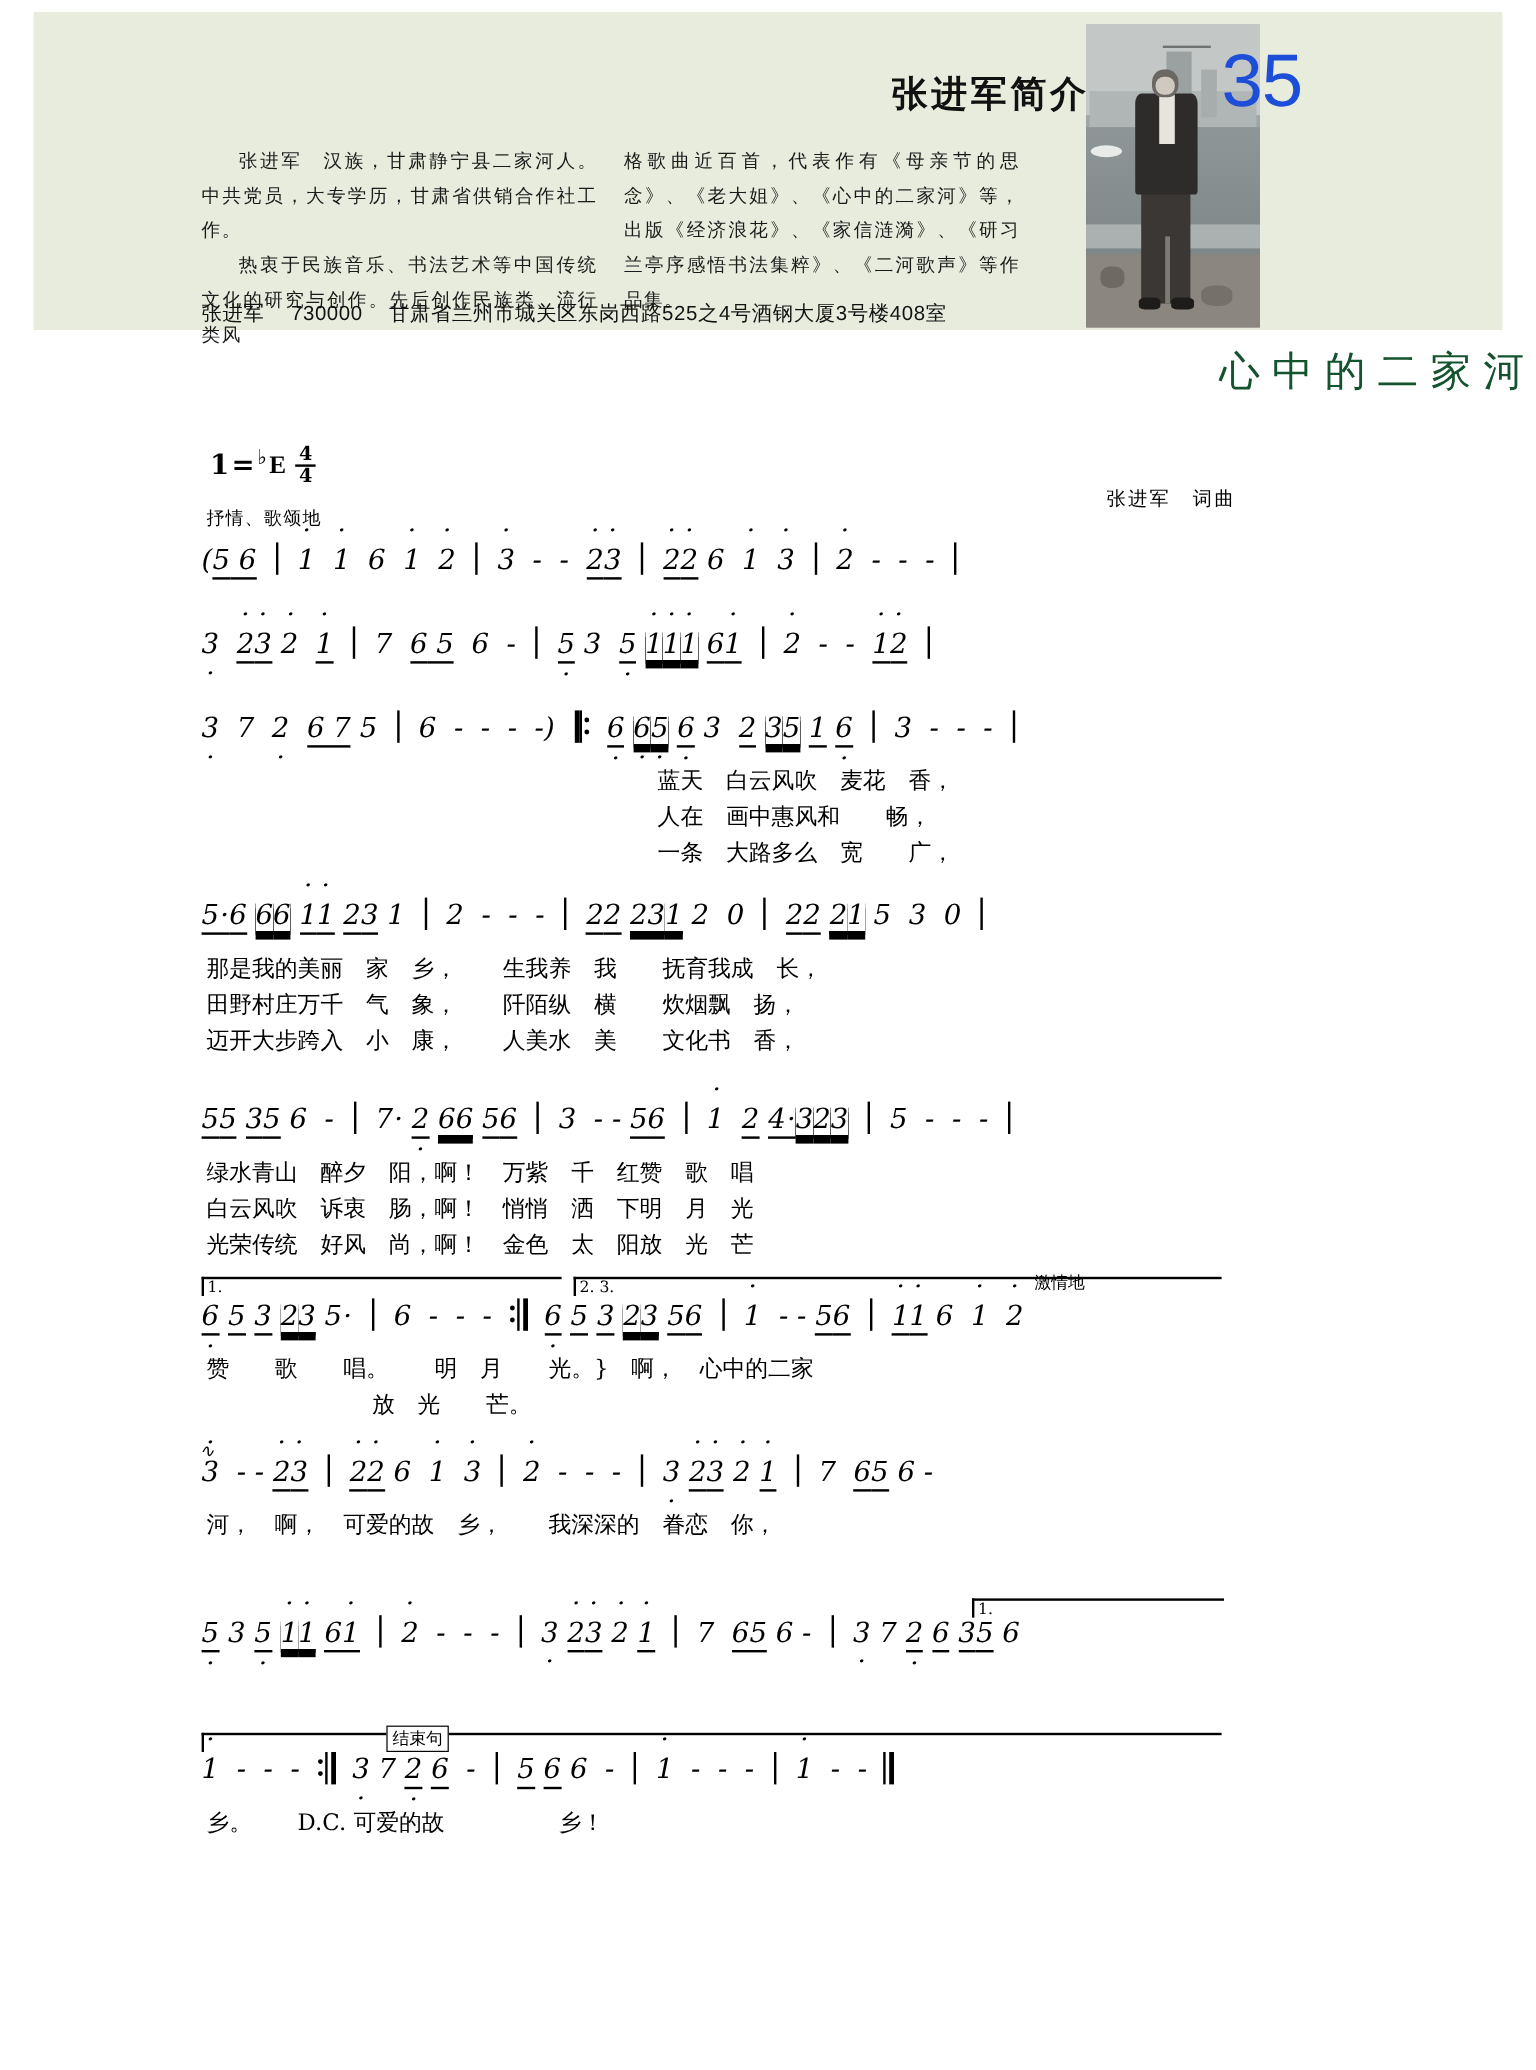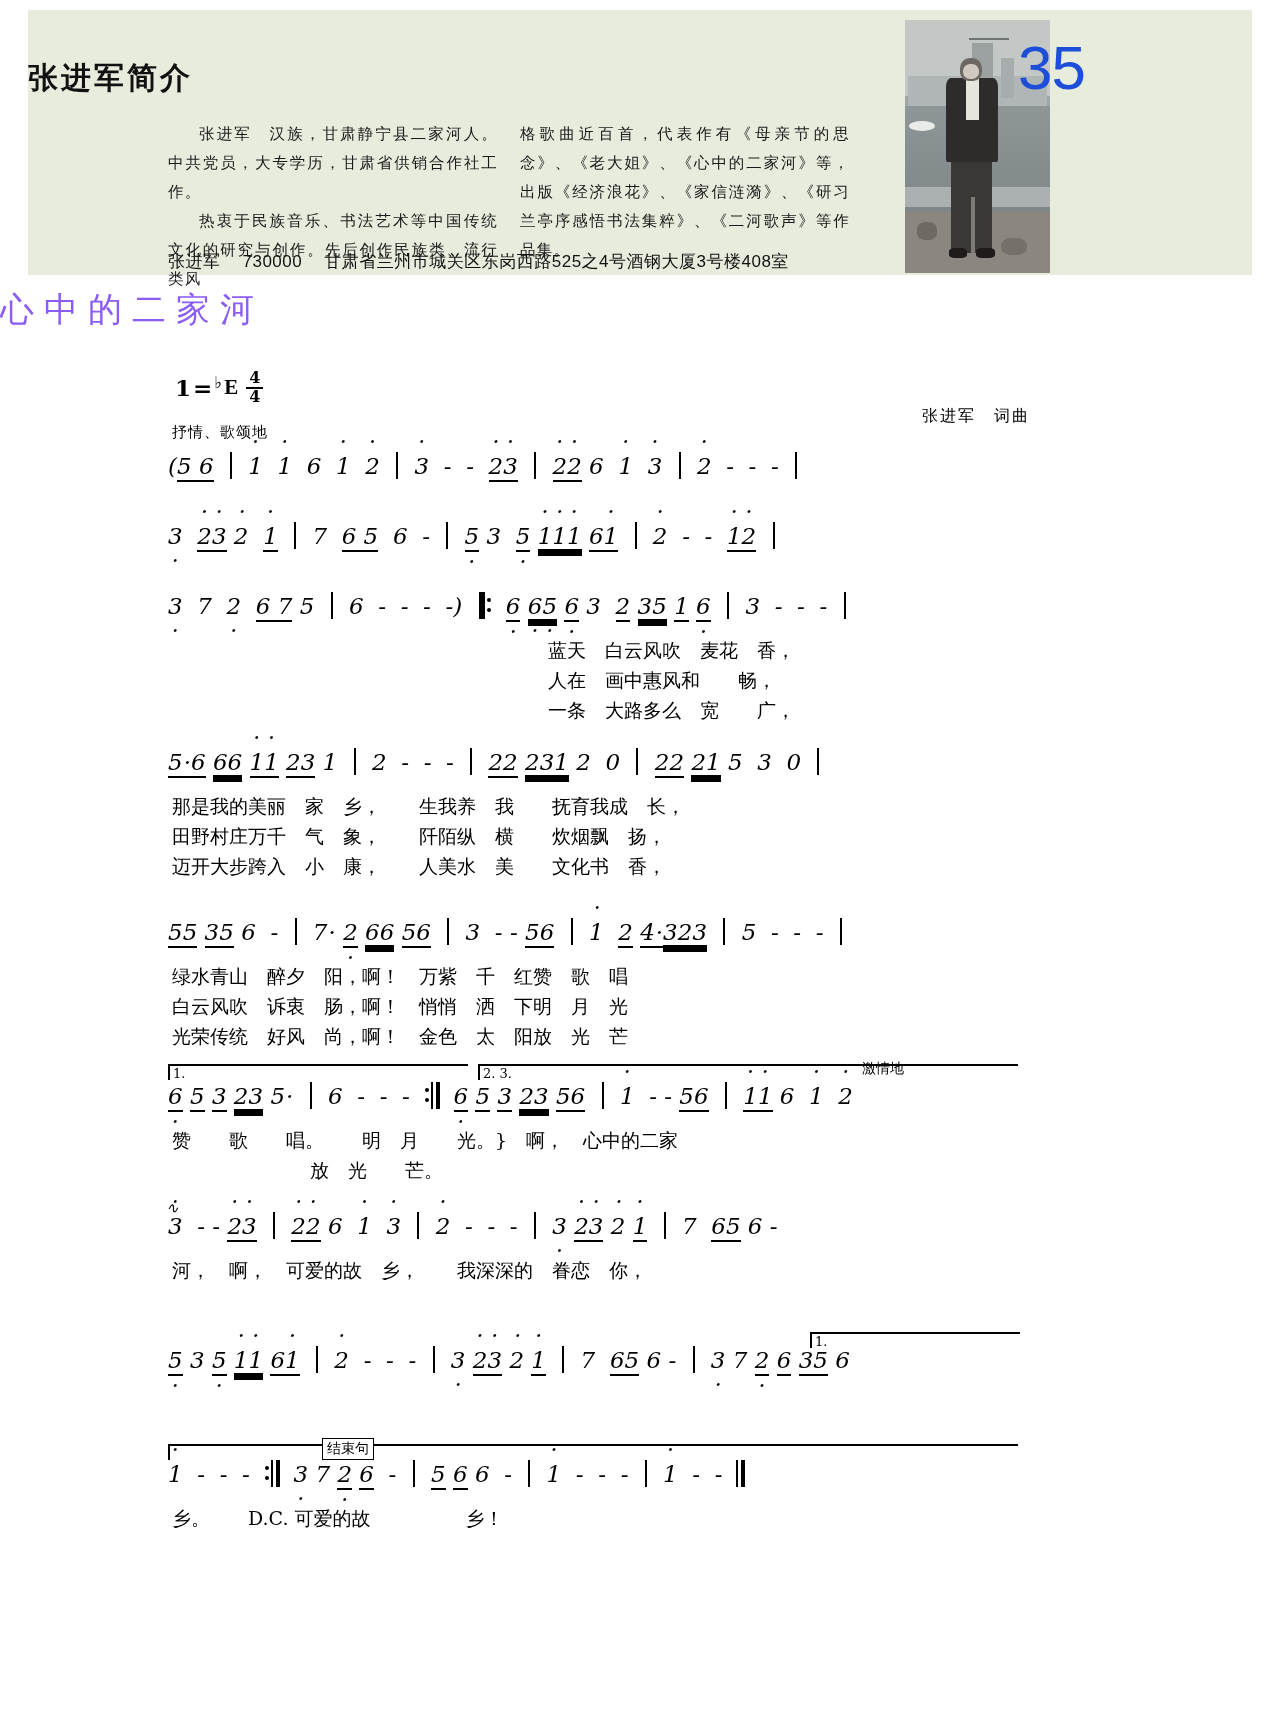--- a/index.html
+++ b/index.html
@@ -13,21 +13,21 @@
   }
 
   
   #bio-band {
     position:absolute; left:28px; top:10px;
     width:1224px; height:265px;
     background:#e7ecdc;
   }
   #bio-title {
     position:absolute; left:0; top:48px; width:880px;
-    text-align:left;
+    text-align:right;
     font-family:"DejaVu Serif", serif;
     font-weight:bold;
     font-size:30px;
     letter-spacing:3px;
     color:#111;
   }
   .bio-col {
     position:absolute; top:110px;
     font-family:"DejaVu Serif", serif;
     font-size:15.5px;
@@ -82,23 +82,23 @@
   #page-number {
     position:absolute; left:1018px; top:32px;
     font-family:"Liberation Sans", sans-serif;
     font-size:62px; font-weight:400; color:#1d4ed8;
     letter-spacing:-1px;
   }
 
   
   #song-title {
     position:absolute; left:0; top:287px; width:1280px;
-    text-align:left;
-    font-family:"DejaVu Serif", serif;
-    font-size:34px; letter-spacing:10px; color:#8b5cf6;
+    text-align:right;
+    font-family:"DejaVu Serif", serif;
+    font-size:34px; letter-spacing:10px; color:#14532d;
   }
 
   #key-sig {
     position:absolute; left:175px; top:372px;
     font-family:"DejaVu Serif", serif;
     font-weight:bold; font-size:23px; color:#000;
     display:flex; align-items:center; gap:2px;
   }
   #key-sig .flat { font-size:17px; vertical-align:super; position:relative; top:-6px; }
   #key-sig .letter { font-size:21px; font-family:"Liberation Serif", serif; }

